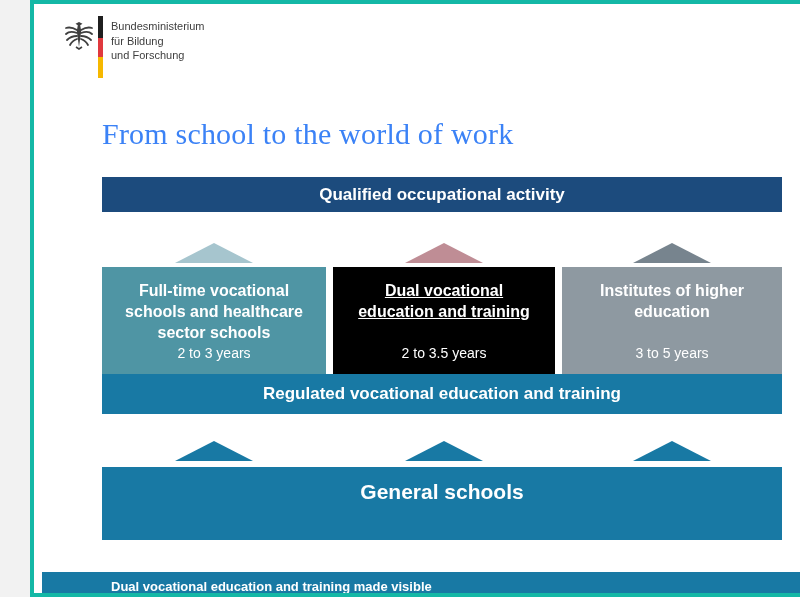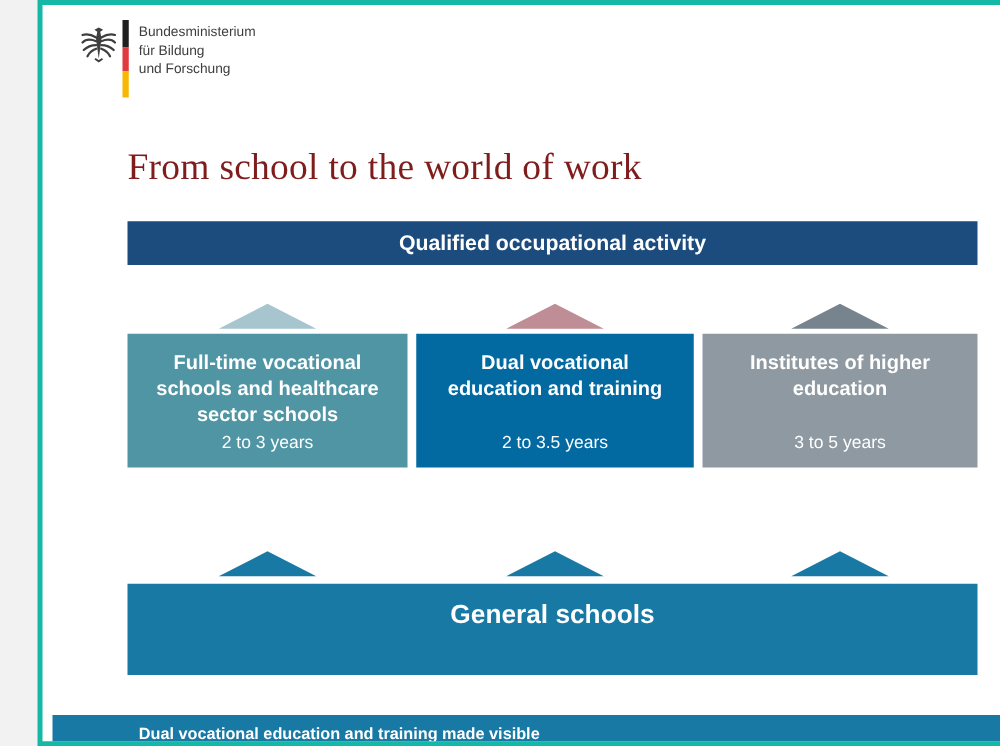--- a/index.html
+++ b/index.html
@@ -83,45 +83,46 @@
       <div class="f-red" style="background-color: rgb(224, 57, 62);"></div>
       <div class="f-gold" style="background-color: rgb(246, 184, 0);"></div>
     </div>
     <div class="ministry">
       <div>Bundesministerium</div>
       <div>für Bildung</div>
       <div>und Forschung</div>
     </div>
   </header>
 
-  <h1 class="title" style="color: #7f1d1d;">From school to the world of work</h1>
+  <h1 class="title" style="color: #3b82f6;">From school to the world of work</h1>
 
   <div class="bar bar-top" style="background-color: rgb(28, 75, 125);">Qualified occupational activity</div>
 
   <div class="tri row1 tc1" style="border-bottom-color: rgb(166, 197, 206);"></div>
   <div class="tri row1 tc2" style="border-bottom-color: rgb(191, 141, 149);"></div>
   <div class="tri row1 tc3" style="border-bottom-color: rgb(119, 132, 142);"></div>
 
   <div class="box box1" style="background-color: rgb(79, 149, 164);">
     <div class="box-title">Full-time vocational
 schools and healthcare
 sector schools</div>
     <div class="box-duration">2 to 3 years</div>
   </div>
-  <div class="box box2" style="background-color: #0369a1;">
+  <div class="box box2" style="background-color: #000000; text-decoration: underline;">
     <div class="box-title">Dual vocational
 education and training</div>
     <div class="box-duration">2 to 3.5 years</div>
   </div>
   <div class="box box3" style="background-color: rgb(142, 153, 161);">
     <div class="box-title">Institutes of higher
 education</div>
     <div class="box-duration">3 to 5 years</div>
   </div>
 
+  <div class="bar bar-mid" style="background-color: rgb(24, 121, 164);">Regulated vocational education and training</div>
 
   <div class="tri row2 tc1" style="border-bottom-color: rgb(24, 121, 164);"></div>
   <div class="tri row2 tc2" style="border-bottom-color: rgb(24, 121, 164);"></div>
   <div class="tri row2 tc3" style="border-bottom-color: rgb(24, 121, 164);"></div>
 
   <div class="general" style="background-color: rgb(24, 121, 164);">
     <div class="g-title">General schools</div>
   </div>
 
   <div class="footer" style="background-color: rgb(24, 121, 164);">Dual vocational education and training made visible</div>

